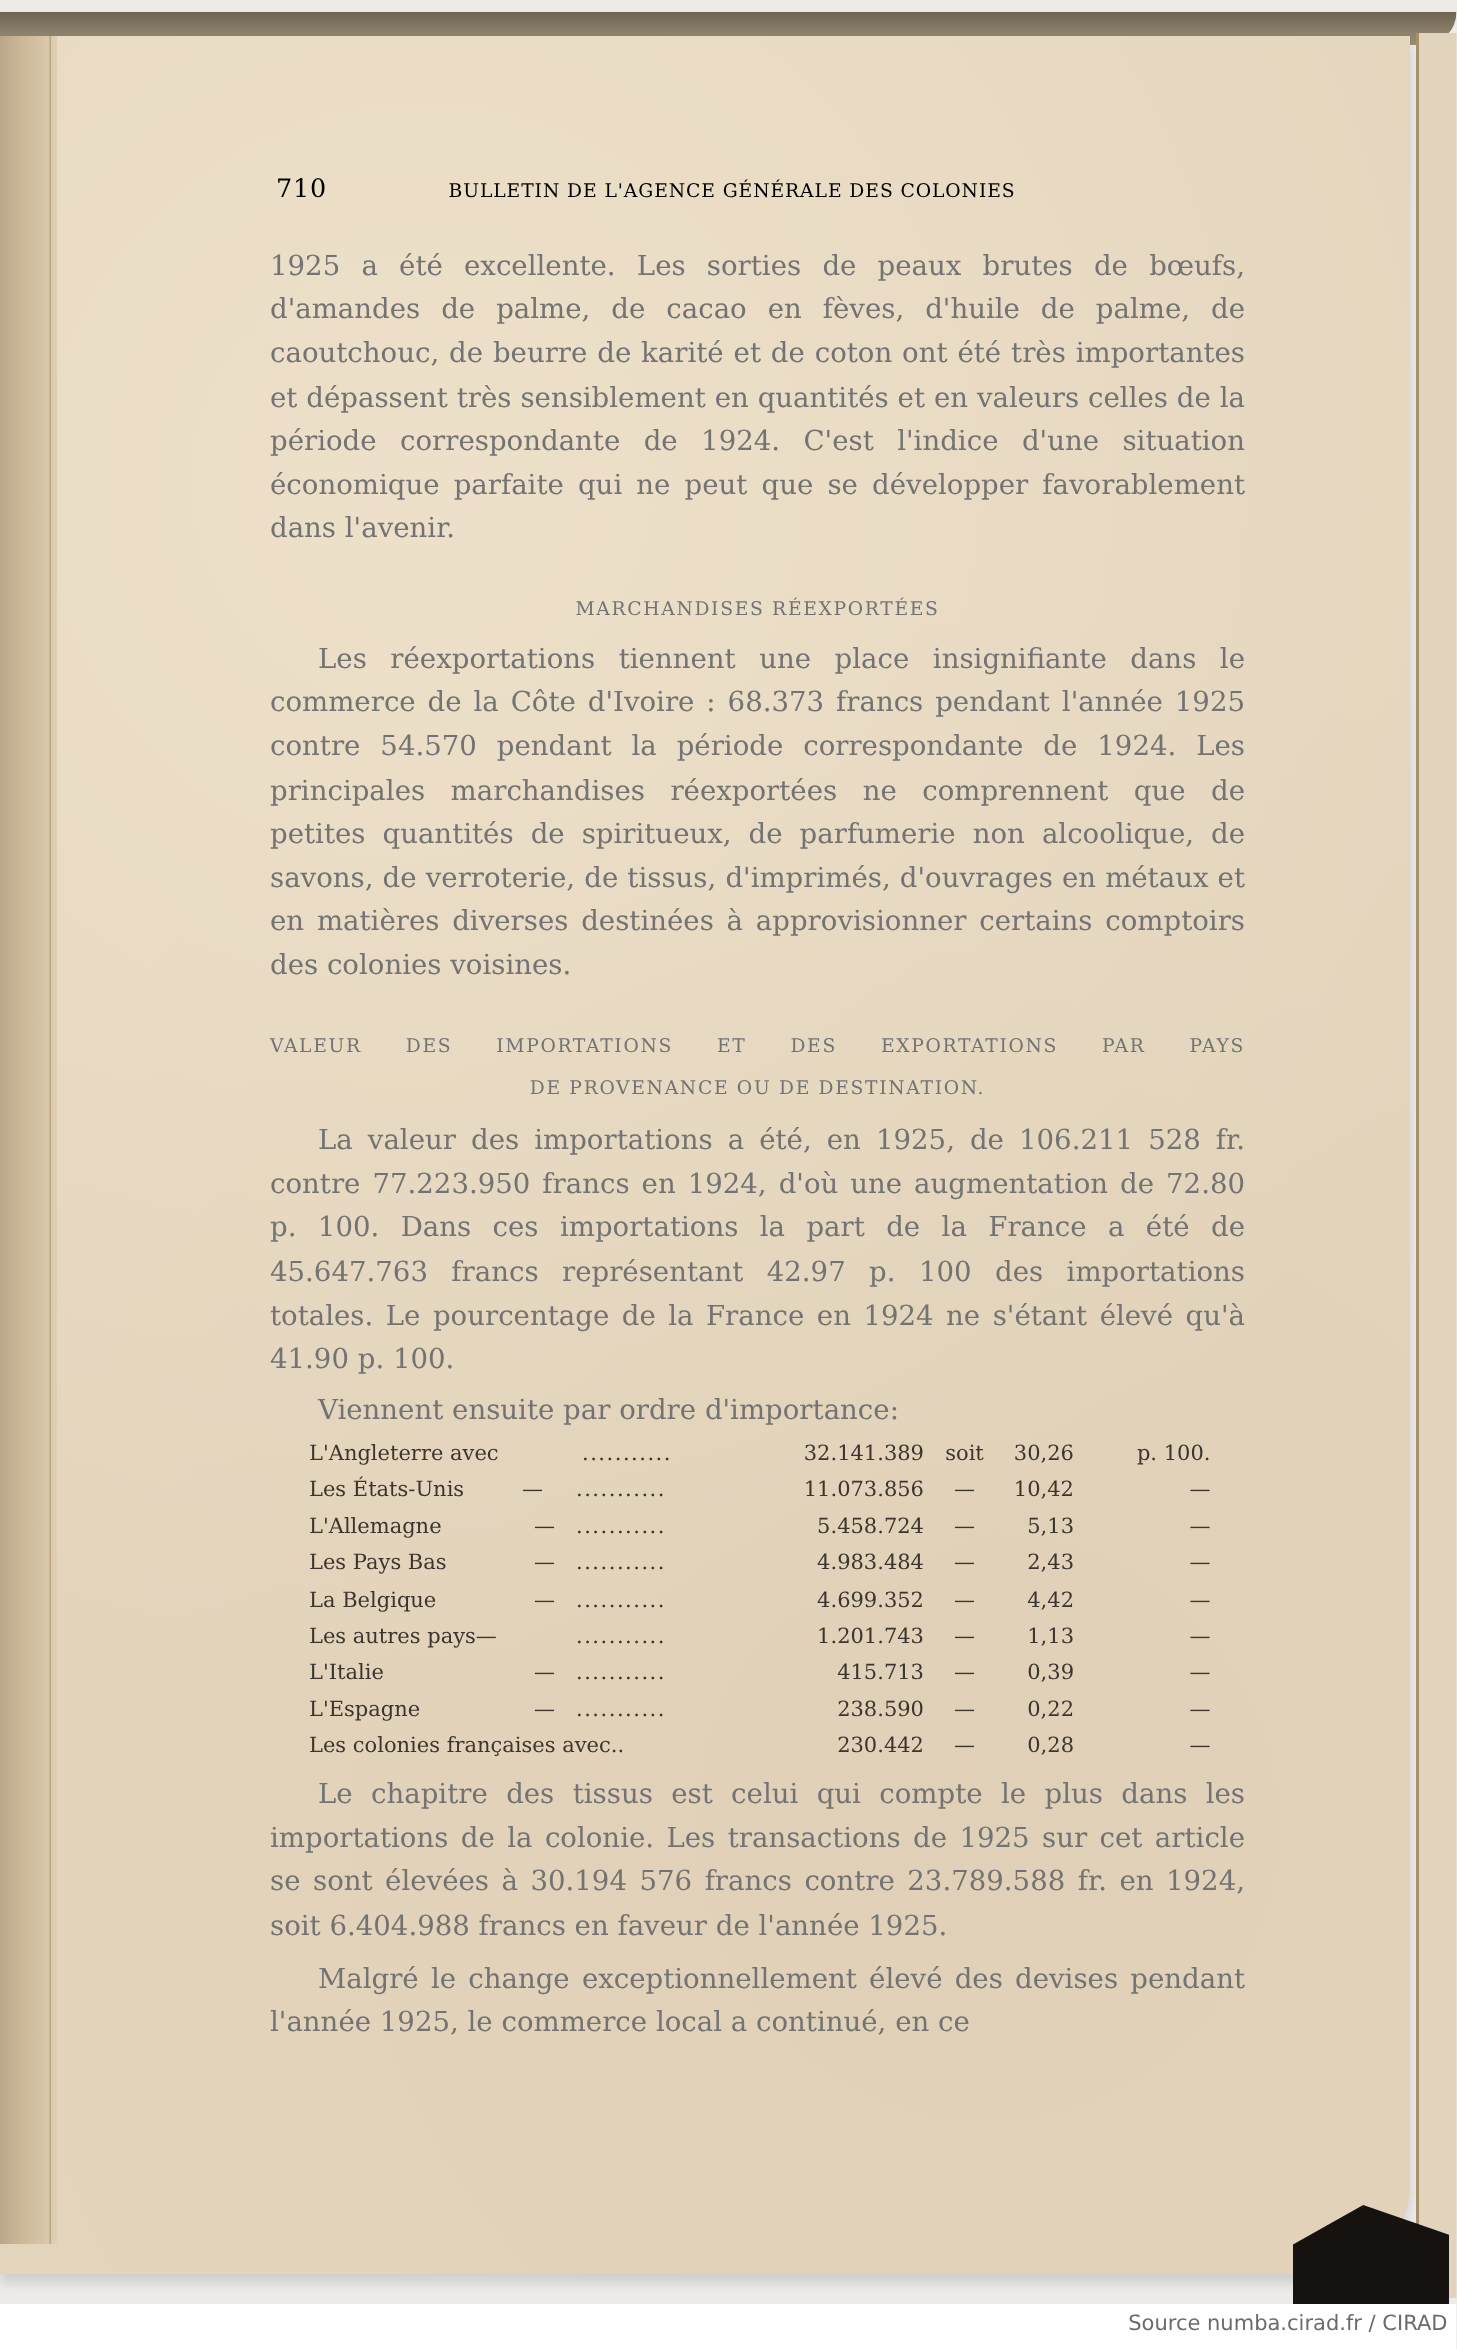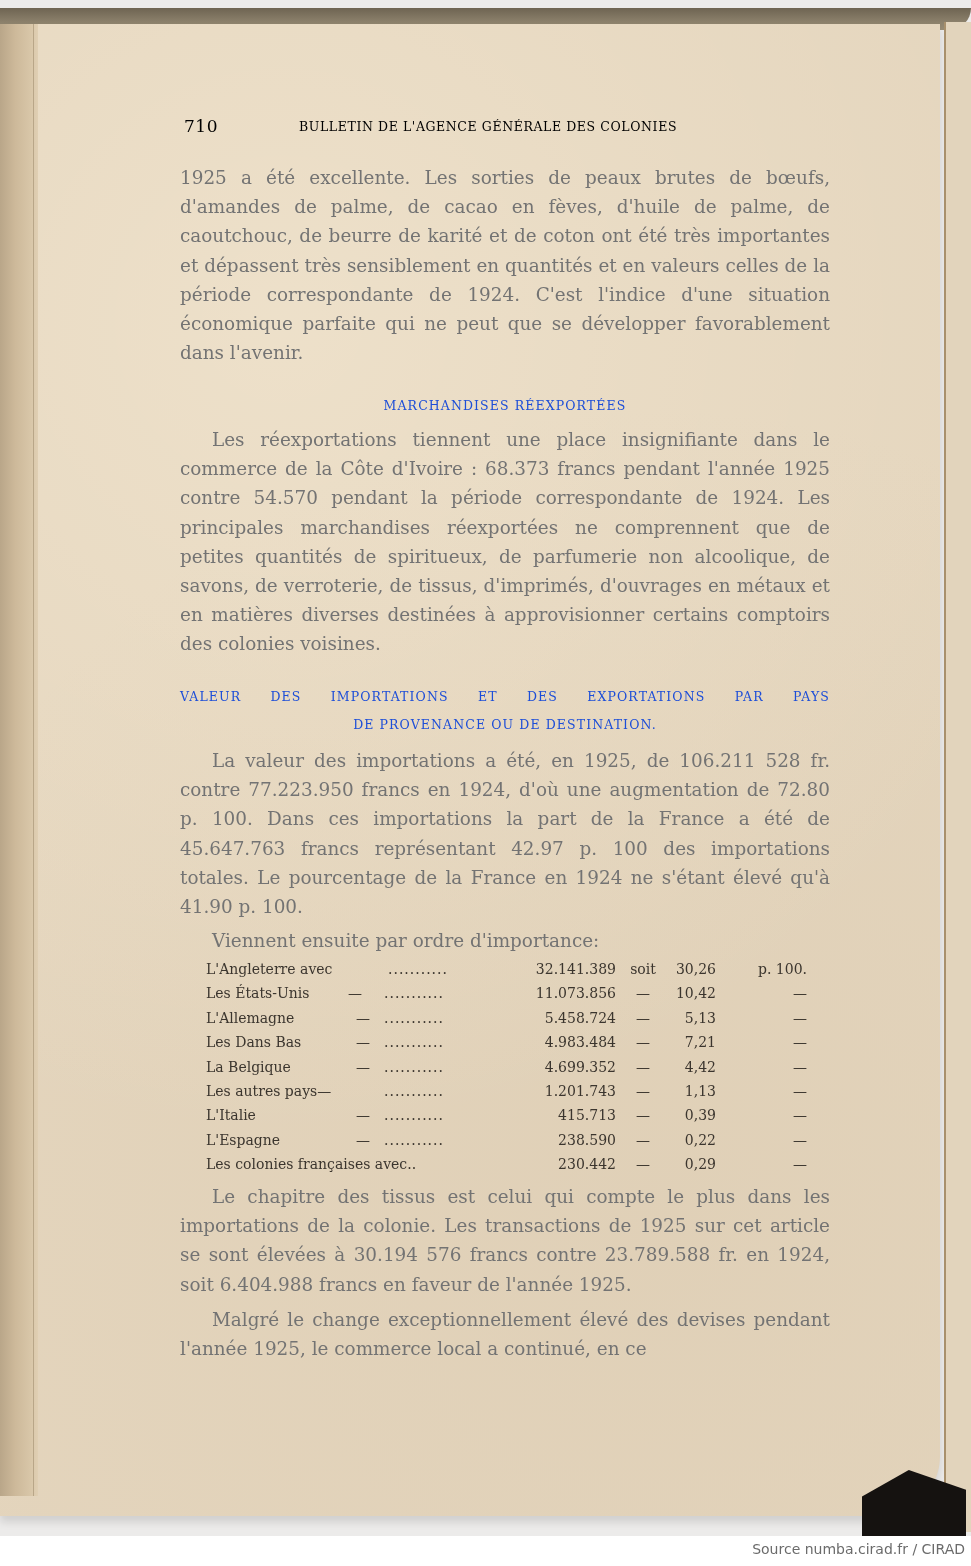--- a/index.html
+++ b/index.html
@@ -59,21 +59,21 @@
     .running-head .title { position:absolute; left:115px; top:3px; font-variant:small-caps; text-transform:uppercase; font-size:12.5px; letter-spacing:0.6px; }
 
     .para {
       position:absolute; left:180px; width:650px;
       font-size:18.4px; line-height:29.2px; text-align:justify;
       text-align-last:auto; color:#737373;
     }
     .indent { text-indent:32px; }
     .heading {
       position:absolute; left:180px; width:650px; text-align:center;
-      font-size:12.5px; letter-spacing:1.1px; text-transform:uppercase; color:#1d4ed8;
+      font-size:12.5px; letter-spacing:1.1px; text-transform:uppercase; color:#737373;
     }
     .heading.two-line { text-align:justify; text-align-last:justify; }
 
     .table {
       position:absolute; left:206px; top:961px; width:600px;
       font-size:14px; color:#3b352e;
     }
     .row { position:relative; height:24.4px; }
     .row span { position:absolute; top:0; white-space:nowrap; }
     .c-country { left:0; }
@@ -133,26 +133,26 @@
   <div class="row">
     <span class="c-country">L'Allemagne</span>
     <span class="c-dash">—</span>
     <span class="c-dots">...........</span>
     <span class="c-value">5.458.724</span>
     <span class="c-soit">—</span>
     <span class="c-pct">5,13</span>
     <span class="c-unit">—</span>
   </div>
   <div class="row">
-    <span class="c-country">Les Dans Bas</span>
+    <span class="c-country">Les Pays Bas</span>
     <span class="c-dash">—</span>
     <span class="c-dots">...........</span>
     <span class="c-value">4.983.484</span>
     <span class="c-soit">—</span>
-    <span class="c-pct">7,21</span>
+    <span class="c-pct">2,43</span>
     <span class="c-unit">—</span>
   </div>
   <div class="row">
     <span class="c-country">La Belgique</span>
     <span class="c-dash">—</span>
     <span class="c-dots">...........</span>
     <span class="c-value">4.699.352</span>
     <span class="c-soit">—</span>
     <span class="c-pct">4,42</span>
     <span class="c-unit">—</span>
@@ -180,21 +180,21 @@
     <span class="c-dots">...........</span>
     <span class="c-value">238.590</span>
     <span class="c-soit">—</span>
     <span class="c-pct">0,22</span>
     <span class="c-unit">—</span>
   </div>
   <div class="row">
     <span class="c-country">Les colonies françaises avec..</span>
     <span class="c-value">230.442</span>
     <span class="c-soit">—</span>
-    <span class="c-pct">0,29</span>
+    <span class="c-pct">0,28</span>
     <span class="c-unit">—</span>
   </div>
 </div>
 
 <div class="para indent" style="top:1166px;margin-top:16px;">Le chapitre des tissus est celui qui compte le plus dans les importations de la colonie. Les transactions de 1925 sur cet article se sont élevées à 30.194 576 francs contre 23.789.588 fr. en 1924, soit 6.404.988 francs en faveur de l'année 1925.</div>
 
 <div class="para indent" style="top:1305px;">Malgré le change exceptionnellement élevé des devises pendant l'année 1925, le commerce local a continué, en ce</div>
 
 <div class="caption-bar"></div>
 <div class="source">Source numba.cirad.fr / CIRAD</div>

